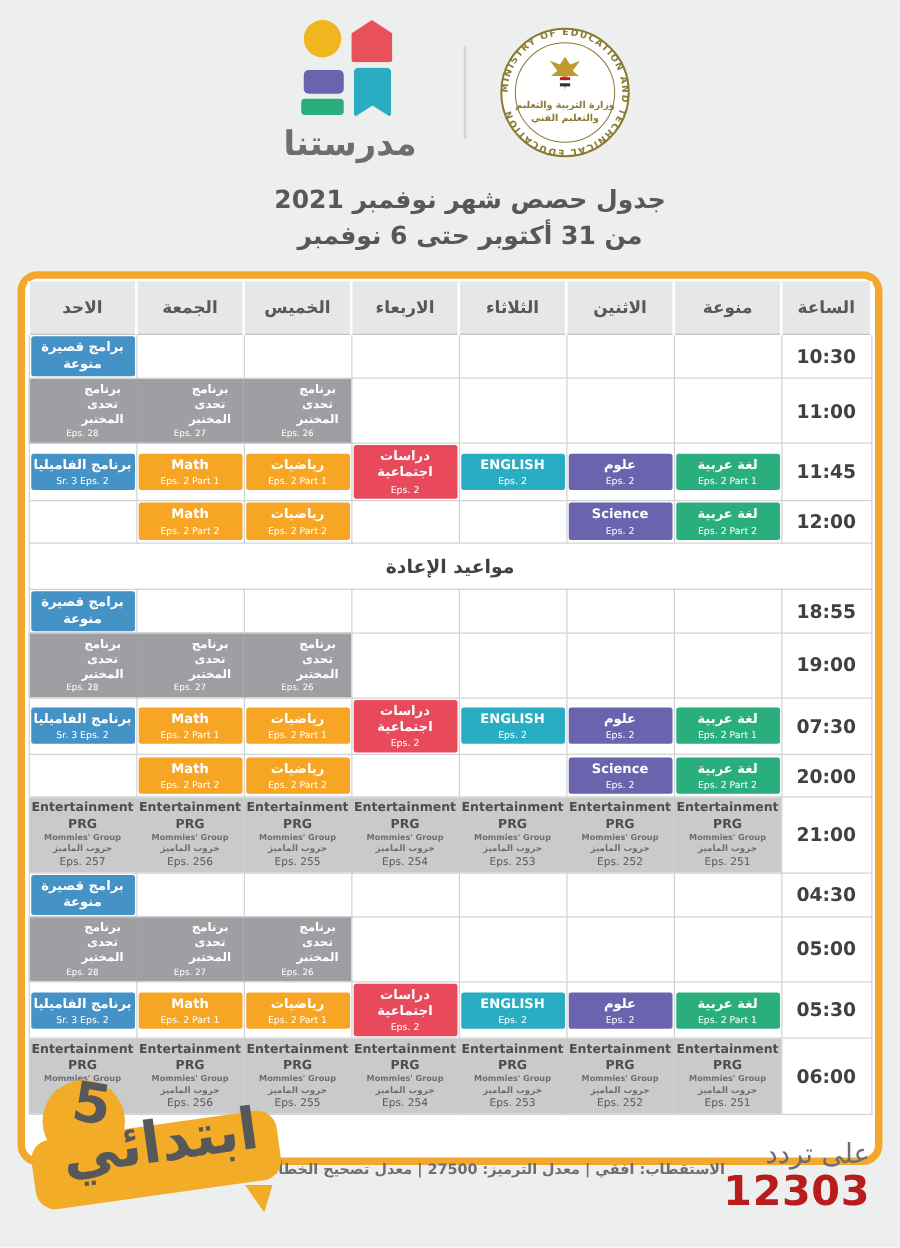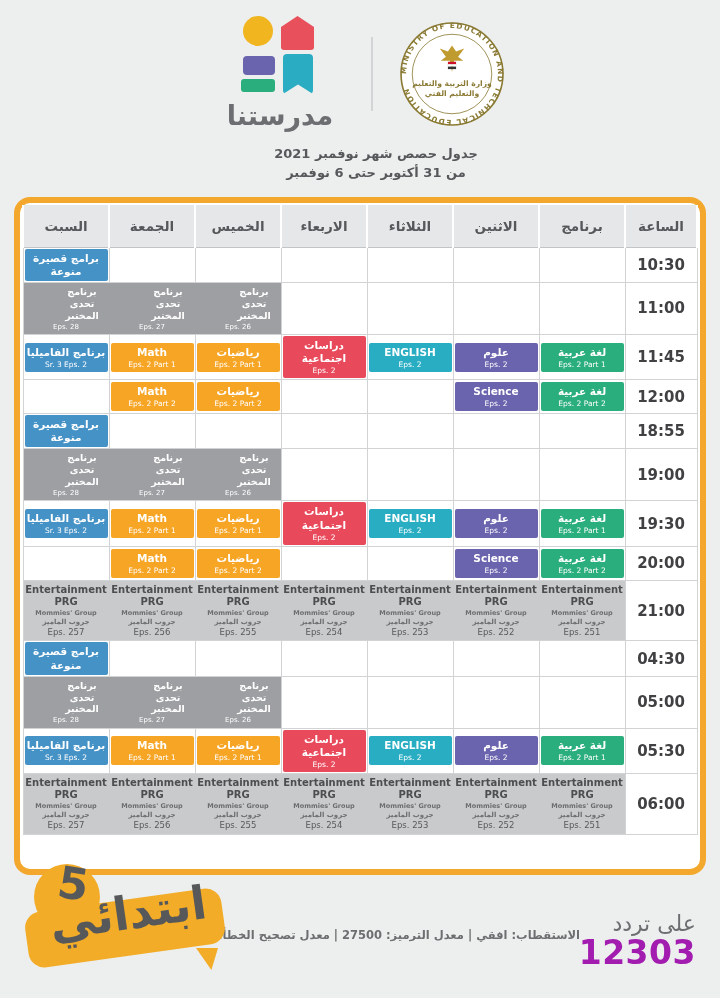--- a/index.html
+++ b/index.html
@@ -15,21 +15,21 @@
   .sh-house{left:38px;top:0;width:33px;height:34px;background:#e8505b;clip-path:polygon(50% 0,100% 32%,100% 100%,0 100%,0 32%);border-radius:3px;}
   .sh-purple{left:0;top:40px;width:32px;height:19px;background:#6a63ad;border-radius:4px;}
   .sh-teal{left:40px;top:38px;width:30px;height:40px;background:#2aadc2;border-radius:4px;clip-path:polygon(0 0,100% 0,100% 100%,50% 76%,0 100%);}
   .sh-green{left:-2px;top:63px;width:34px;height:13px;background:#2bae7e;border-radius:3px;}
   .brand-word{margin-top:6px;font-size:27px;font-weight:bold;color:#6d6e71;direction:rtl;}
   .divider{width:2px;height:74px;background:#d2d4d5;}
   .seal{width:106px;height:106px;}
 
   
   .titles{text-align:center;margin-top:14px;direction:rtl;}
-  .t1,.t2{font-size:13px;font-weight:bold;color:#57585b;line-height:1.45;padding-left:32px;}
+  .t1,.t2{font-size:20px;font-weight:bold;color:#57585b;line-height:1.45;padding-left:32px;}
   .t3{font-size:17px;font-weight:bold;color:#f5a124;margin-top:8px;}
 
   
   .frame{width:692px;margin:14px auto 0;background:#fff;border:6px solid #f3a82d;border-radius:16px;box-sizing:border-box;padding:2px 2px 34px 2px;position:relative;z-index:1;}
   table{width:100%;border-collapse:collapse;direction:rtl;table-layout:fixed;}
   col.c-time{width:72px;}
   th{background:#e6e7e8;color:#57585b;font-size:13.5px;font-weight:bold;height:40px;border-left:2px solid #fff;border-right:2px solid #fff;border-bottom:1px solid #c3c4c6;}
   td{border:1px solid #d2d3d4;height:33px;padding:0;text-align:center;vertical-align:middle;}
   td.time{font-size:15px;font-weight:bold;color:#414042;background:#fff;}
   td.section{font-size:15px;font-weight:bold;color:#414042;background:#fff;height:36px;}
@@ -47,21 +47,21 @@
 
   
   .badge{position:absolute;left:18px;top:852px;width:215px;height:140px;z-index:3;}
   .badge .circ{position:absolute;left:16px;top:12px;width:66px;height:66px;border-radius:50%;background:#f2ac28;}
   .badge .five{position:absolute;left:40px;top:6px;font-size:44px;font-weight:bold;color:#57585a;transform:rotate(9deg);}
   .badge .blob{position:absolute;left:8px;top:48px;width:198px;height:56px;background:#f2ac28;border-radius:16px;transform:rotate(-8deg);}
   .badge .tail{position:absolute;left:178px;top:96px;width:22px;height:22px;background:#f2ac28;clip-path:polygon(0 0,100% 0,70% 100%);}
   .badge .word{position:absolute;left:10px;top:34px;width:200px;text-align:center;font-size:46px;font-weight:bold;color:#57585a;transform:rotate(-8deg);direction:rtl;}
   .freq{position:absolute;right:24px;top:912px;text-align:right;direction:rtl;z-index:2;}
   .freq .fl{font-size:22px;font-weight:normal;color:#6d6e71;line-height:1.1;}
-  .freq .fv{font-size:33px;font-weight:bold;color:#a21caf;line-height:1.05;letter-spacing:.5px;text-align:center;}
+  .freq .fv{font-size:33px;font-weight:bold;color:#b91c1c;line-height:1.05;letter-spacing:.5px;text-align:center;}
   .siginfo{position:absolute;right:140px;top:928px;font-size:11.5px;font-weight:bold;color:#6d6e71;direction:rtl;z-index:2;}
 </style>
 </head>
 <body>
 
 <div id="page">
 
   <div class="hdr">
     <div class="brand">
       <div class="shapes">
@@ -107,27 +107,27 @@
           <col>
           <col>
           <col>
           <col>
           <col>
           <col>
         </colgroup>
       <thead>
           <tr>
             <th>الساعة</th>
-            <th>برنامج</th>
+            <th>منوعة</th>
             <th>الاثنين</th>
             <th>الثلاثاء</th>
             <th>الاربعاء</th>
             <th>الخميس</th>
             <th>الجمعة</th>
-            <th>السبت</th>
+            <th>الاحد</th>
           </tr>
         </thead>
       <tbody>
           <tr>
             <td class="time">10:30</td>
             <td></td>
             <td></td>
             <td></td>
             <td></td>
             <td></td>
@@ -232,20 +232,23 @@
             </td>
             <td>
               <div class="blk " style="background: rgb(246, 165, 37);">
                 <span class="bt">Math</span>
                 <span class="bs">Eps. 2 Part 2</span>
               </div>
             </td>
             <td></td>
           </tr>
           <tr>
+            <td colspan="8" class="section">مواعيد الإعادة</td>
+          </tr>
+          <tr>
             <td class="time">18:55</td>
             <td></td>
             <td></td>
             <td></td>
             <td></td>
             <td></td>
             <td></td>
             <td>
               <div class="blk " style="background: rgb(69, 146, 198);">
                 <span class="bt">برامج قصيرة منوعة</span>
@@ -271,21 +274,21 @@
               </div>
             </td>
             <td class="merged" style="background: rgb(157, 159, 162); border-right-color: rgb(157, 159, 162);">
               <div class="blk grayp">
                 <span class="bt">برنامج تحدى المختبر</span>
                 <span class="bs">Eps. 28</span>
               </div>
             </td>
           </tr>
           <tr>
-            <td class="time">19:30</td>
+            <td class="time">07:30</td>
             <td>
               <div class="blk " style="background: rgb(43, 174, 126);">
                 <span class="bt">لغة عربية</span>
                 <span class="bs">Eps. 2 Part 1</span>
               </div>
             </td>
             <td>
               <div class="blk " style="background: rgb(106, 99, 173);">
                 <span class="bt">علوم</span>
                 <span class="bs">Eps. 2</span>

